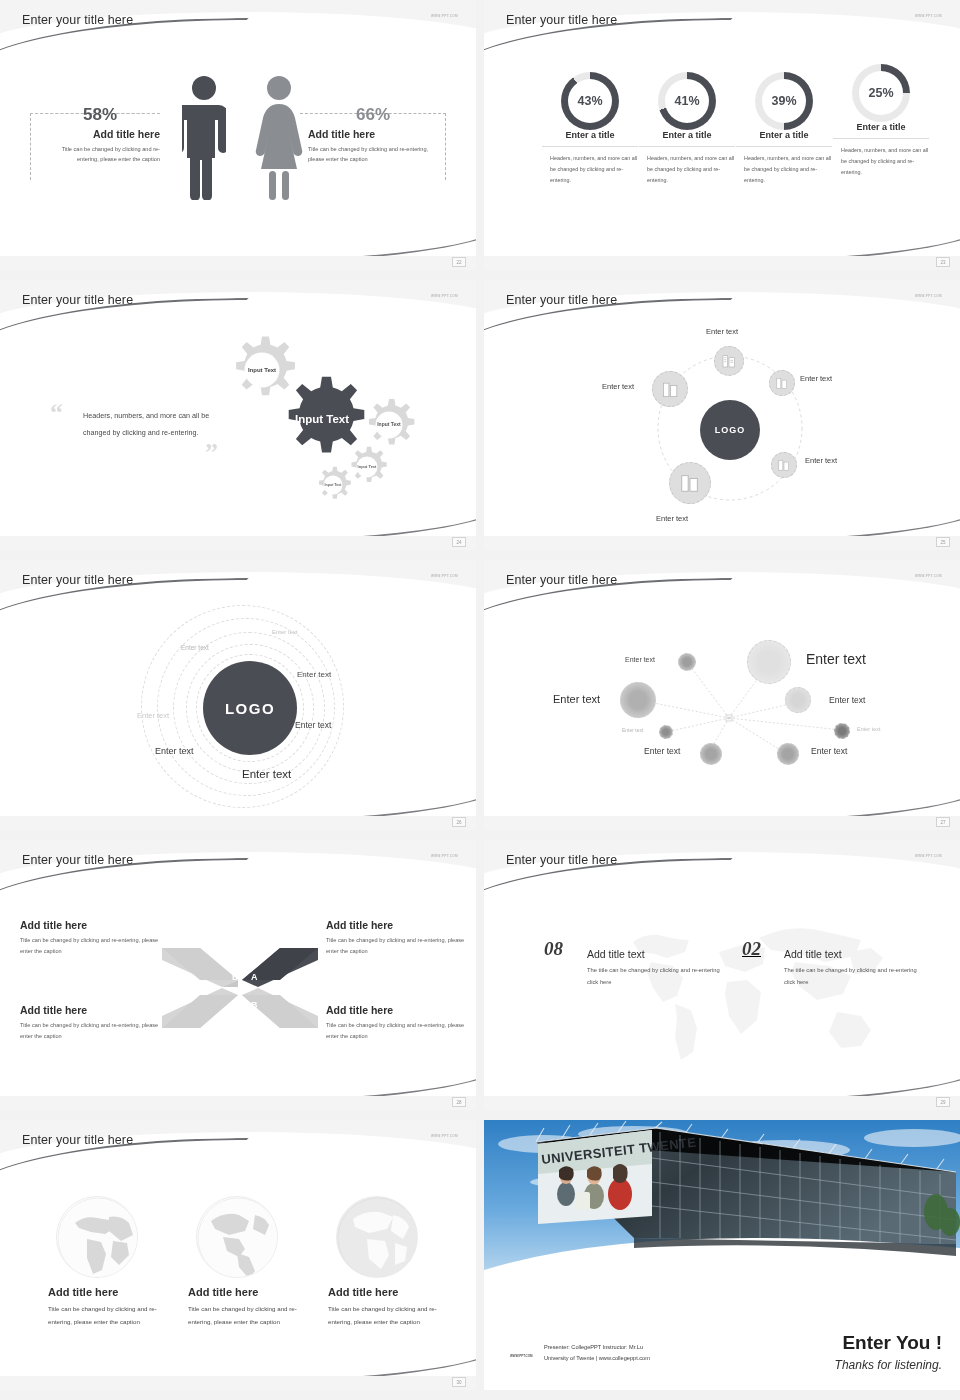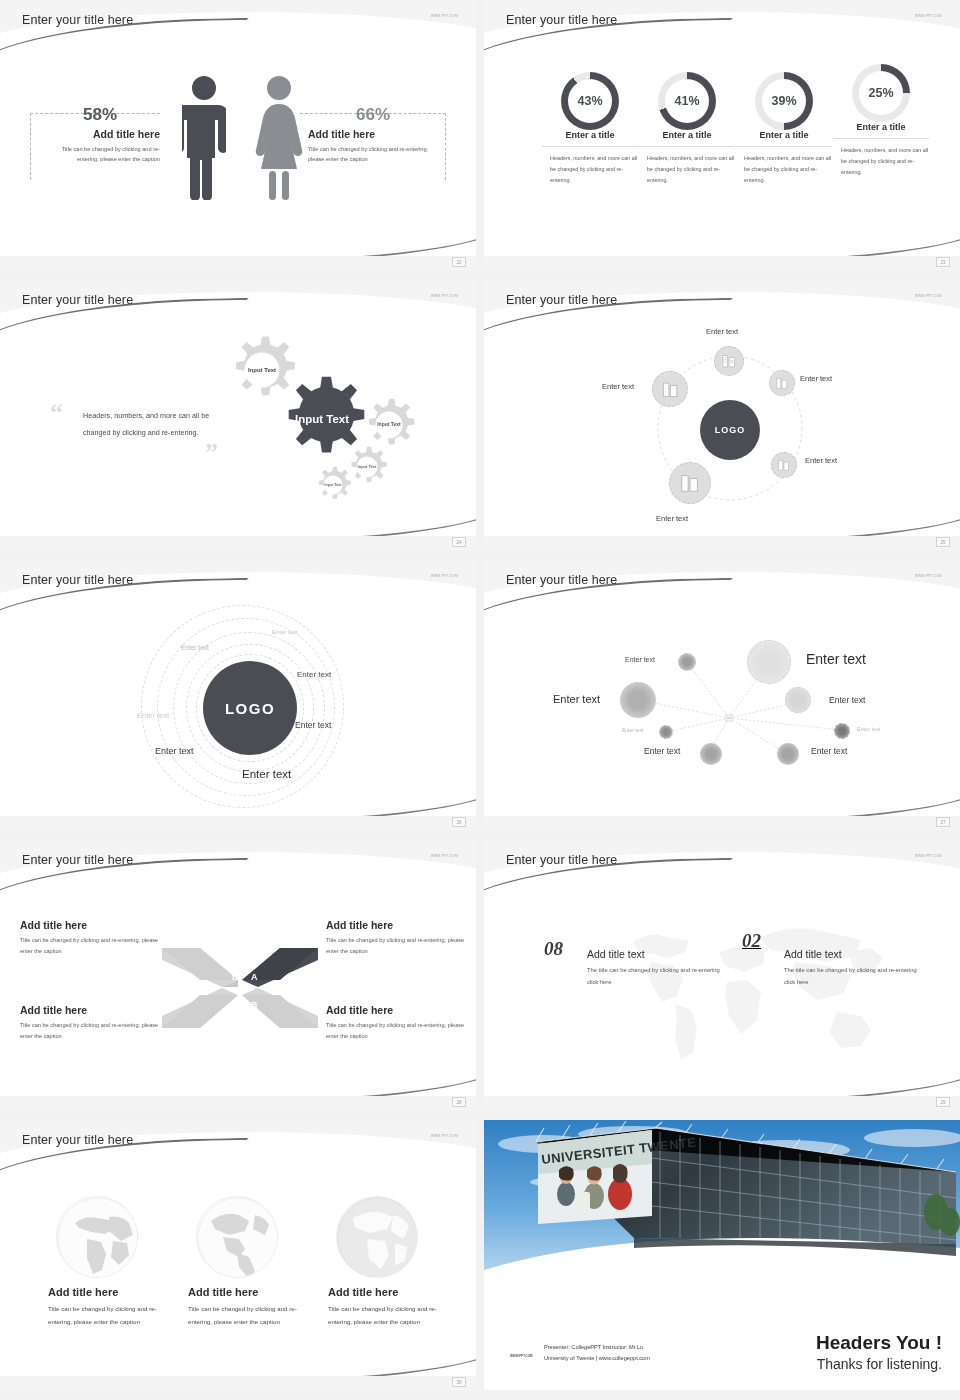--- a/index.html
+++ b/index.html
@@ -132,21 +132,21 @@
 
   
   .globe { width: 82px; height: 82px; border-radius: 50%; border: 1px solid #ececec; position: relative; overflow: hidden; }
   .s9-h { font-size: 11px; font-weight: bold; color: #2f2f2f; margin-top: 8px; }
   .s9-p { font-size: 6.2px; color: #4b4b4b; line-height: 2.1; margin-top: 4px; }
   .s9-col { position: absolute; width: 120px; }
 
   
   .photo { position: absolute; left: 0; top: 0; width: 476px; height: 160px; overflow: hidden; }
   .thanks-h { position: absolute; right: 18px; bottom: 36px; font-size: 19px; font-weight: bold; color: #202020; }
-  .thanks-s { position: absolute; right: 18px; bottom: 18px; font-size: 14px; color: #303030; }
+  .thanks-s { position: absolute; right: 18px; bottom: 18px; font-size: 12px; color: #303030; font-style: italic; }
   .pres { position: absolute; left: 60px; bottom: 26px; font-size: 5.6px; color: #3b3b3b; line-height: 2.0; }
   .pres-mark { position: absolute; left: 26px; bottom: 32px; font-size: 3px; color: #555; font-weight: bold; }
 </style>
 </head>
 <body>
 
 <div class="deck">
 
   <div class="slide">
     <div class="hdr-band"></div>
@@ -506,21 +506,21 @@
     </svg>
 
     <div style="position:absolute;left:60px;top:98px;">
       <span class="s8-num">08</span>
     </div>
     <div style="position:absolute;left:103px;top:108px;width:135px;">
       <div class="s8-h">Add title text</div>
       <div class="s8-p">The title can be changed by clicking and re-entering click here</div>
     </div>
 
-    <div style="position:absolute;left:258px;top:90px;text-decoration:underline;">
+    <div style="position:absolute;left:258px;top:98px;text-decoration:underline;">
       <span class="s8-num">02</span>
     </div>
     <div style="position:absolute;left:300px;top:108px;width:135px;">
       <div class="s8-h">Add title text</div>
       <div class="s8-p">The title can be changed by clicking and re-entering click here</div>
     </div>
 
     <div class="pagenum">29</div>
   </div>
 
@@ -653,17 +653,17 @@
           </g>
         </g>
       </svg>
     </div>
 
     <div class="pres-mark">WWW.PPT.COM</div>
     <div class="pres">
       <div>Presenter: CollegePPT   Instructor: Mr.Lu</div>
       <div>University of Twente  |  www.collegeppt.com</div>
     </div>
-    <div class="thanks-h">Headers You !</div>
+    <div class="thanks-h">Enter You !</div>
     <div class="thanks-s">Thanks for listening.</div>
   </div>
 
 </div>
 
 </body></html>

